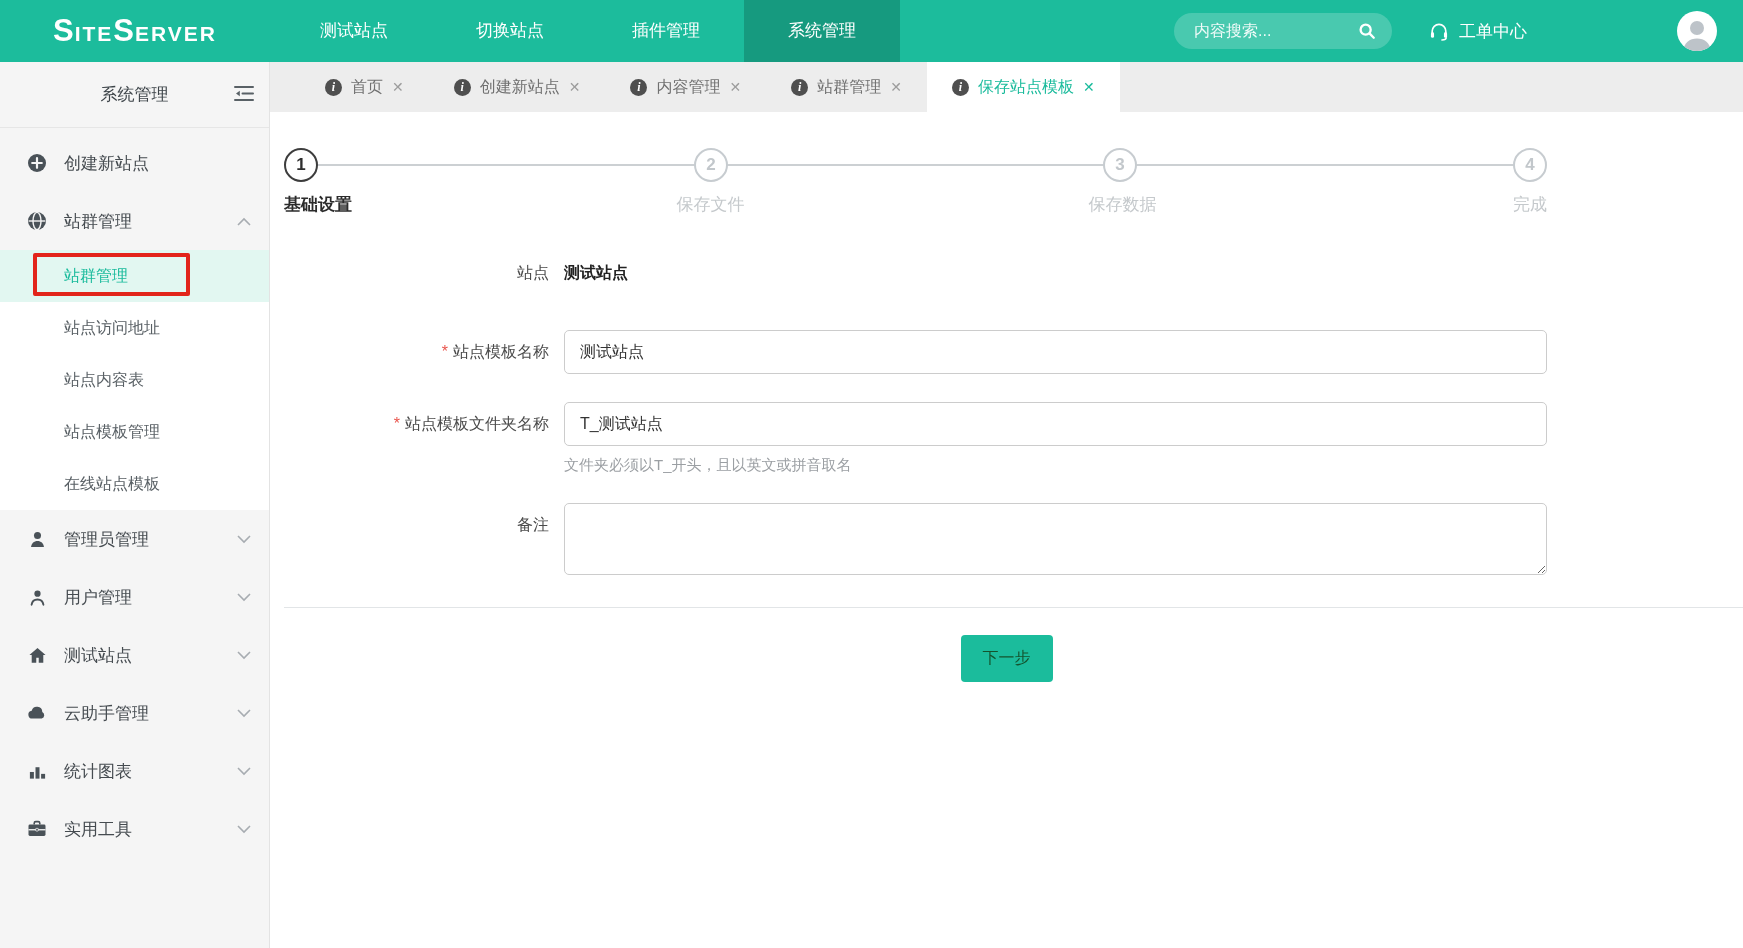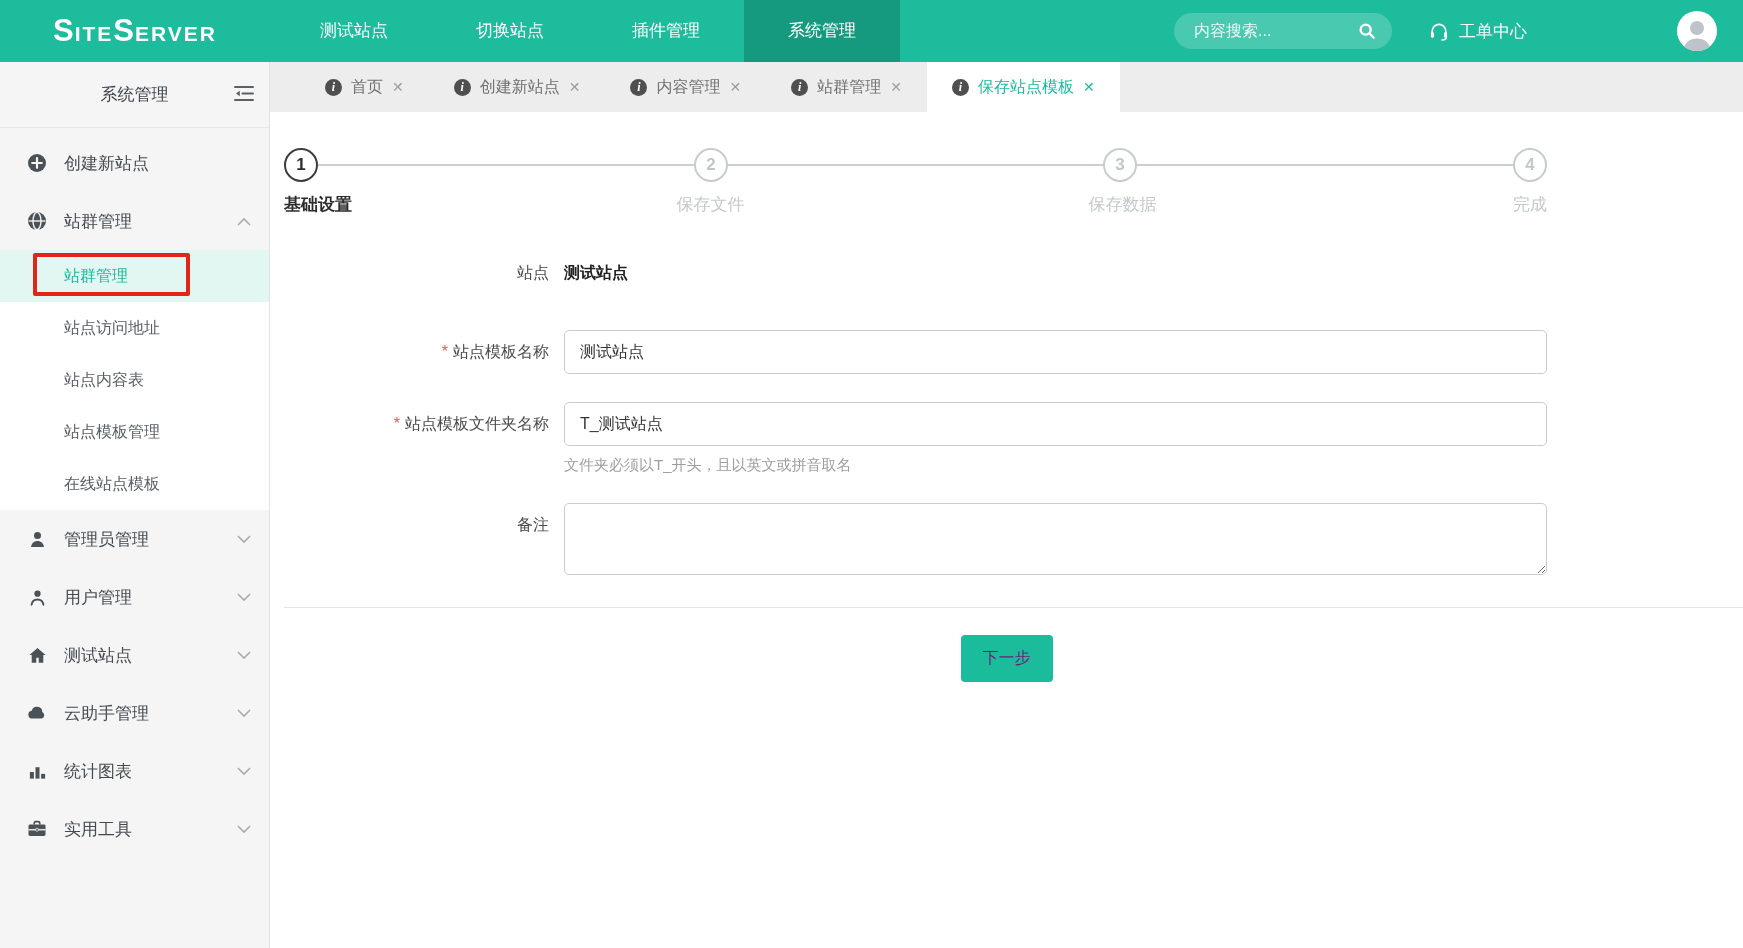--- a/index.html
+++ b/index.html
@@ -82,21 +82,21 @@
   .form-field { flex:1; min-width:0; }
   .form-input { width:100%; height:44px; border:1px solid #ccc; border-radius:5px; padding:0 15px; font-size:16px; color:#333; font-family:inherit; outline:none; }
   .form-textarea { width:100%; height:72px; border:1px solid #ccc; border-radius:5px; padding:9px 15px; font-size:16px; color:#333; font-family:inherit; outline:none; resize:both; }
   .hint { margin-top:10px; font-size:15px; color:#9b9fa3; }
   .row-static { margin-bottom:37px; }
   .row-static .form-label { line-height:40px; }
   .row-static .form-value { line-height:40px; }
 
   .divider { border-top:1px solid #e2e5e7; margin:28px 0 0 14px; }
   .submit-row { text-align:center; margin-top:27px; }
-  .btn-primary { background:#1bbc9c; color:#701a75; border:none; border-radius:4px; padding:13px 22px; font-size:16px; font-family:inherit; cursor:pointer; }
+  .btn-primary { background:#1bbc9c; color:#14532d; border:none; border-radius:4px; padding:13px 22px; font-size:16px; font-family:inherit; cursor:pointer; }
 </style>
 </head>
 <body>
 
 <div class="app">
 
   <div class="header">
     <div class="logo-box">
       <span class="logo"><span class="big">S</span><span class="small">ITE</span><span class="big">S</span><span class="small">ERVER</span></span>
     </div>

